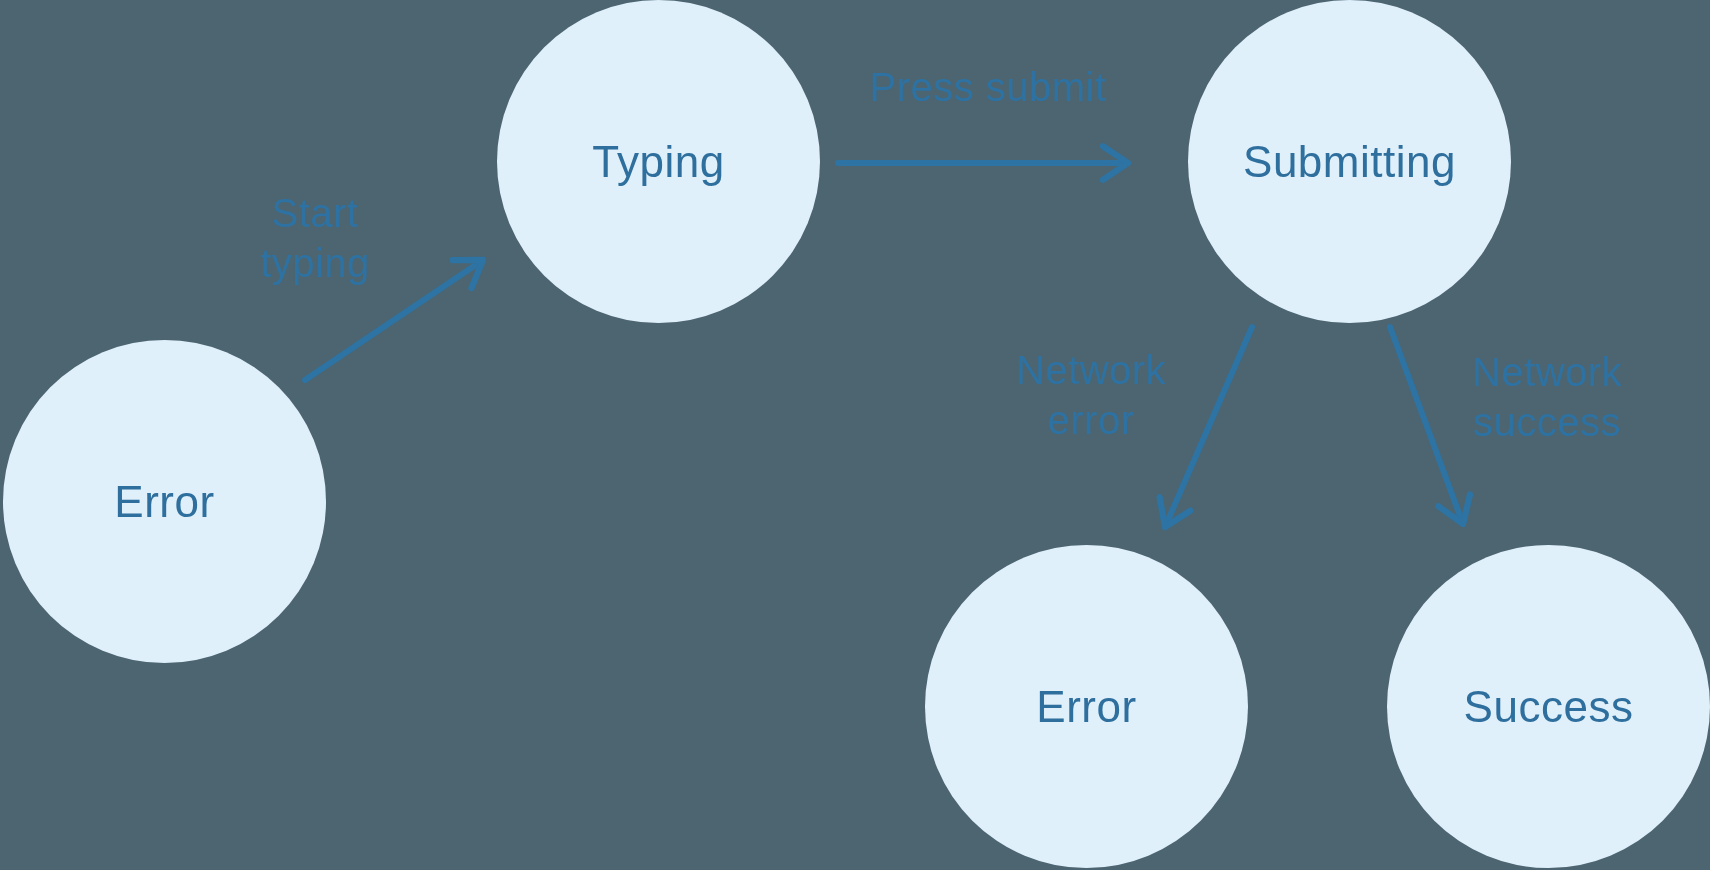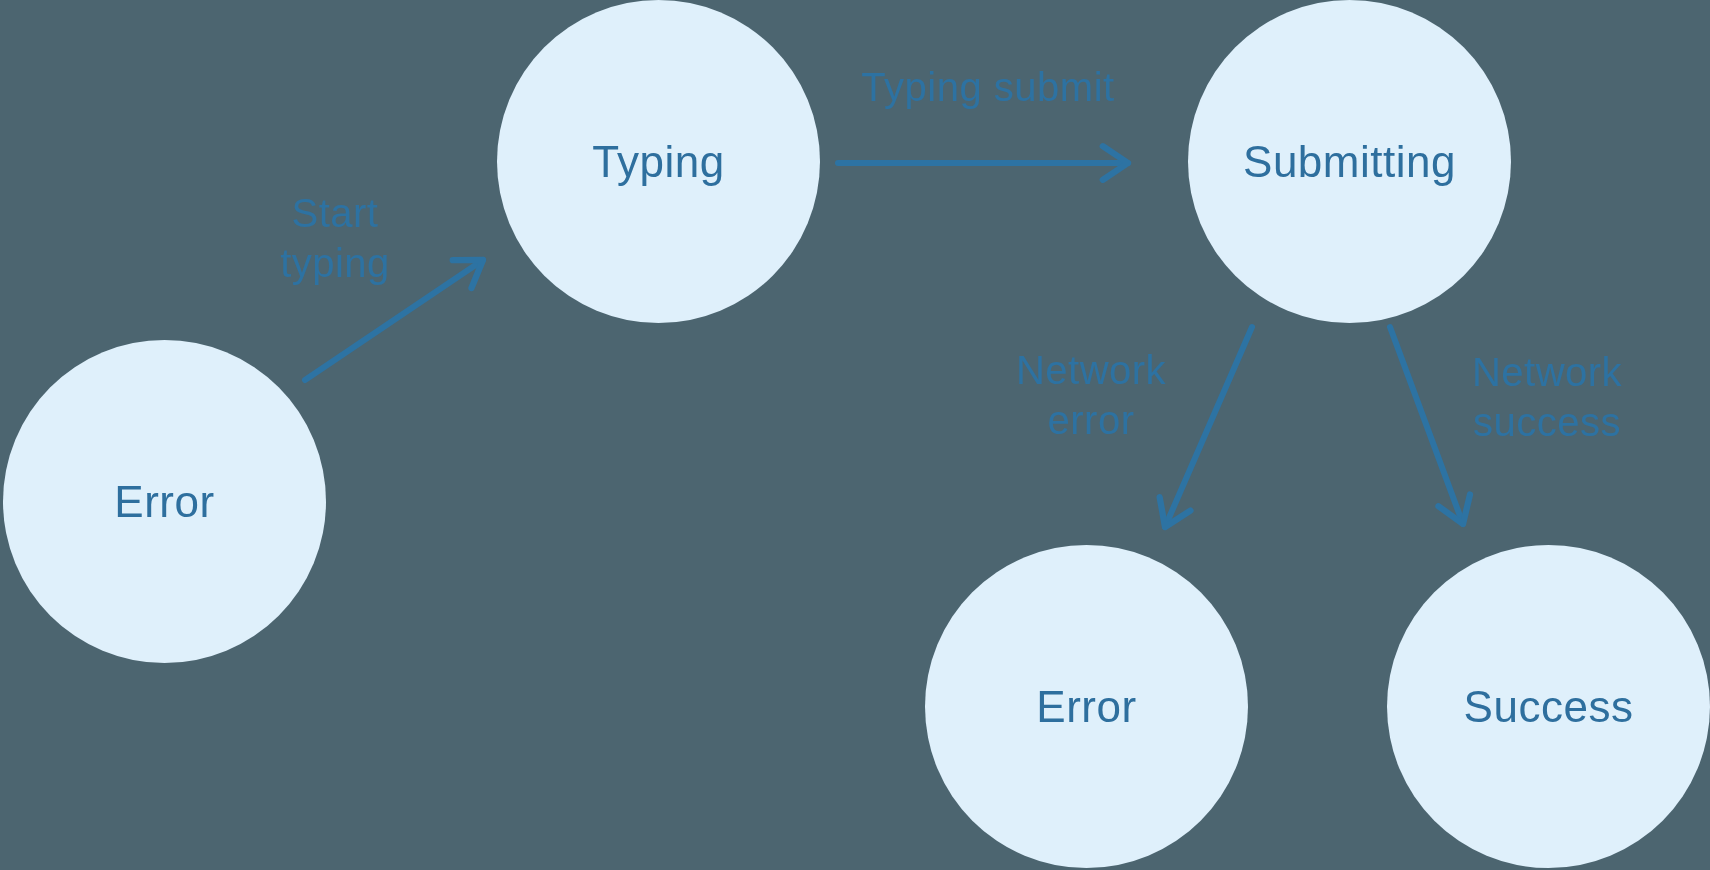--- a/index.html
+++ b/index.html
@@ -45,21 +45,21 @@
 
   .edge-label {
     position: absolute;
     color: #2d72a2;
     font-size: 40px;
     font-weight: 500;
     line-height: 50px;
     text-align: center;
     letter-spacing: 0.5px;
   }
-  #label-start-typing    { left: 205px;  top: 188px; width: 260px; }
+  #label-start-typing    { left: 185px;  top: 188px; width: 260px; }
   #label-press-submit    { left: 828px;  top: 62px;  width: 320px; }
   #label-network-error   { left: 961px;  top: 345px; width: 260px; }
   #label-network-success { left: 1417px; top: 347px; width: 260px; }
 </style>
 </head>
 <body>
 
 <div class="canvas">
 
   <svg class="arrow-layer" viewBox="0 0 1710 870" xmlns="http://www.w3.org/2000/svg">
@@ -95,21 +95,21 @@
   <div class="node" id="node-success">
     <span class="node-label">Success</span>
   </div>
 
   <div class="edge-label" id="label-start-typing">
     <div>Start</div>
     <div>typing</div>
   </div>
 
   <div class="edge-label" id="label-press-submit">
-    <div>Typing submit</div>
+    <div>Press submit</div>
   </div>
 
   <div class="edge-label" id="label-network-error">
     <div>Network</div>
     <div>error</div>
   </div>
 
   <div class="edge-label" id="label-network-success">
     <div>Network</div>
     <div>success</div>

